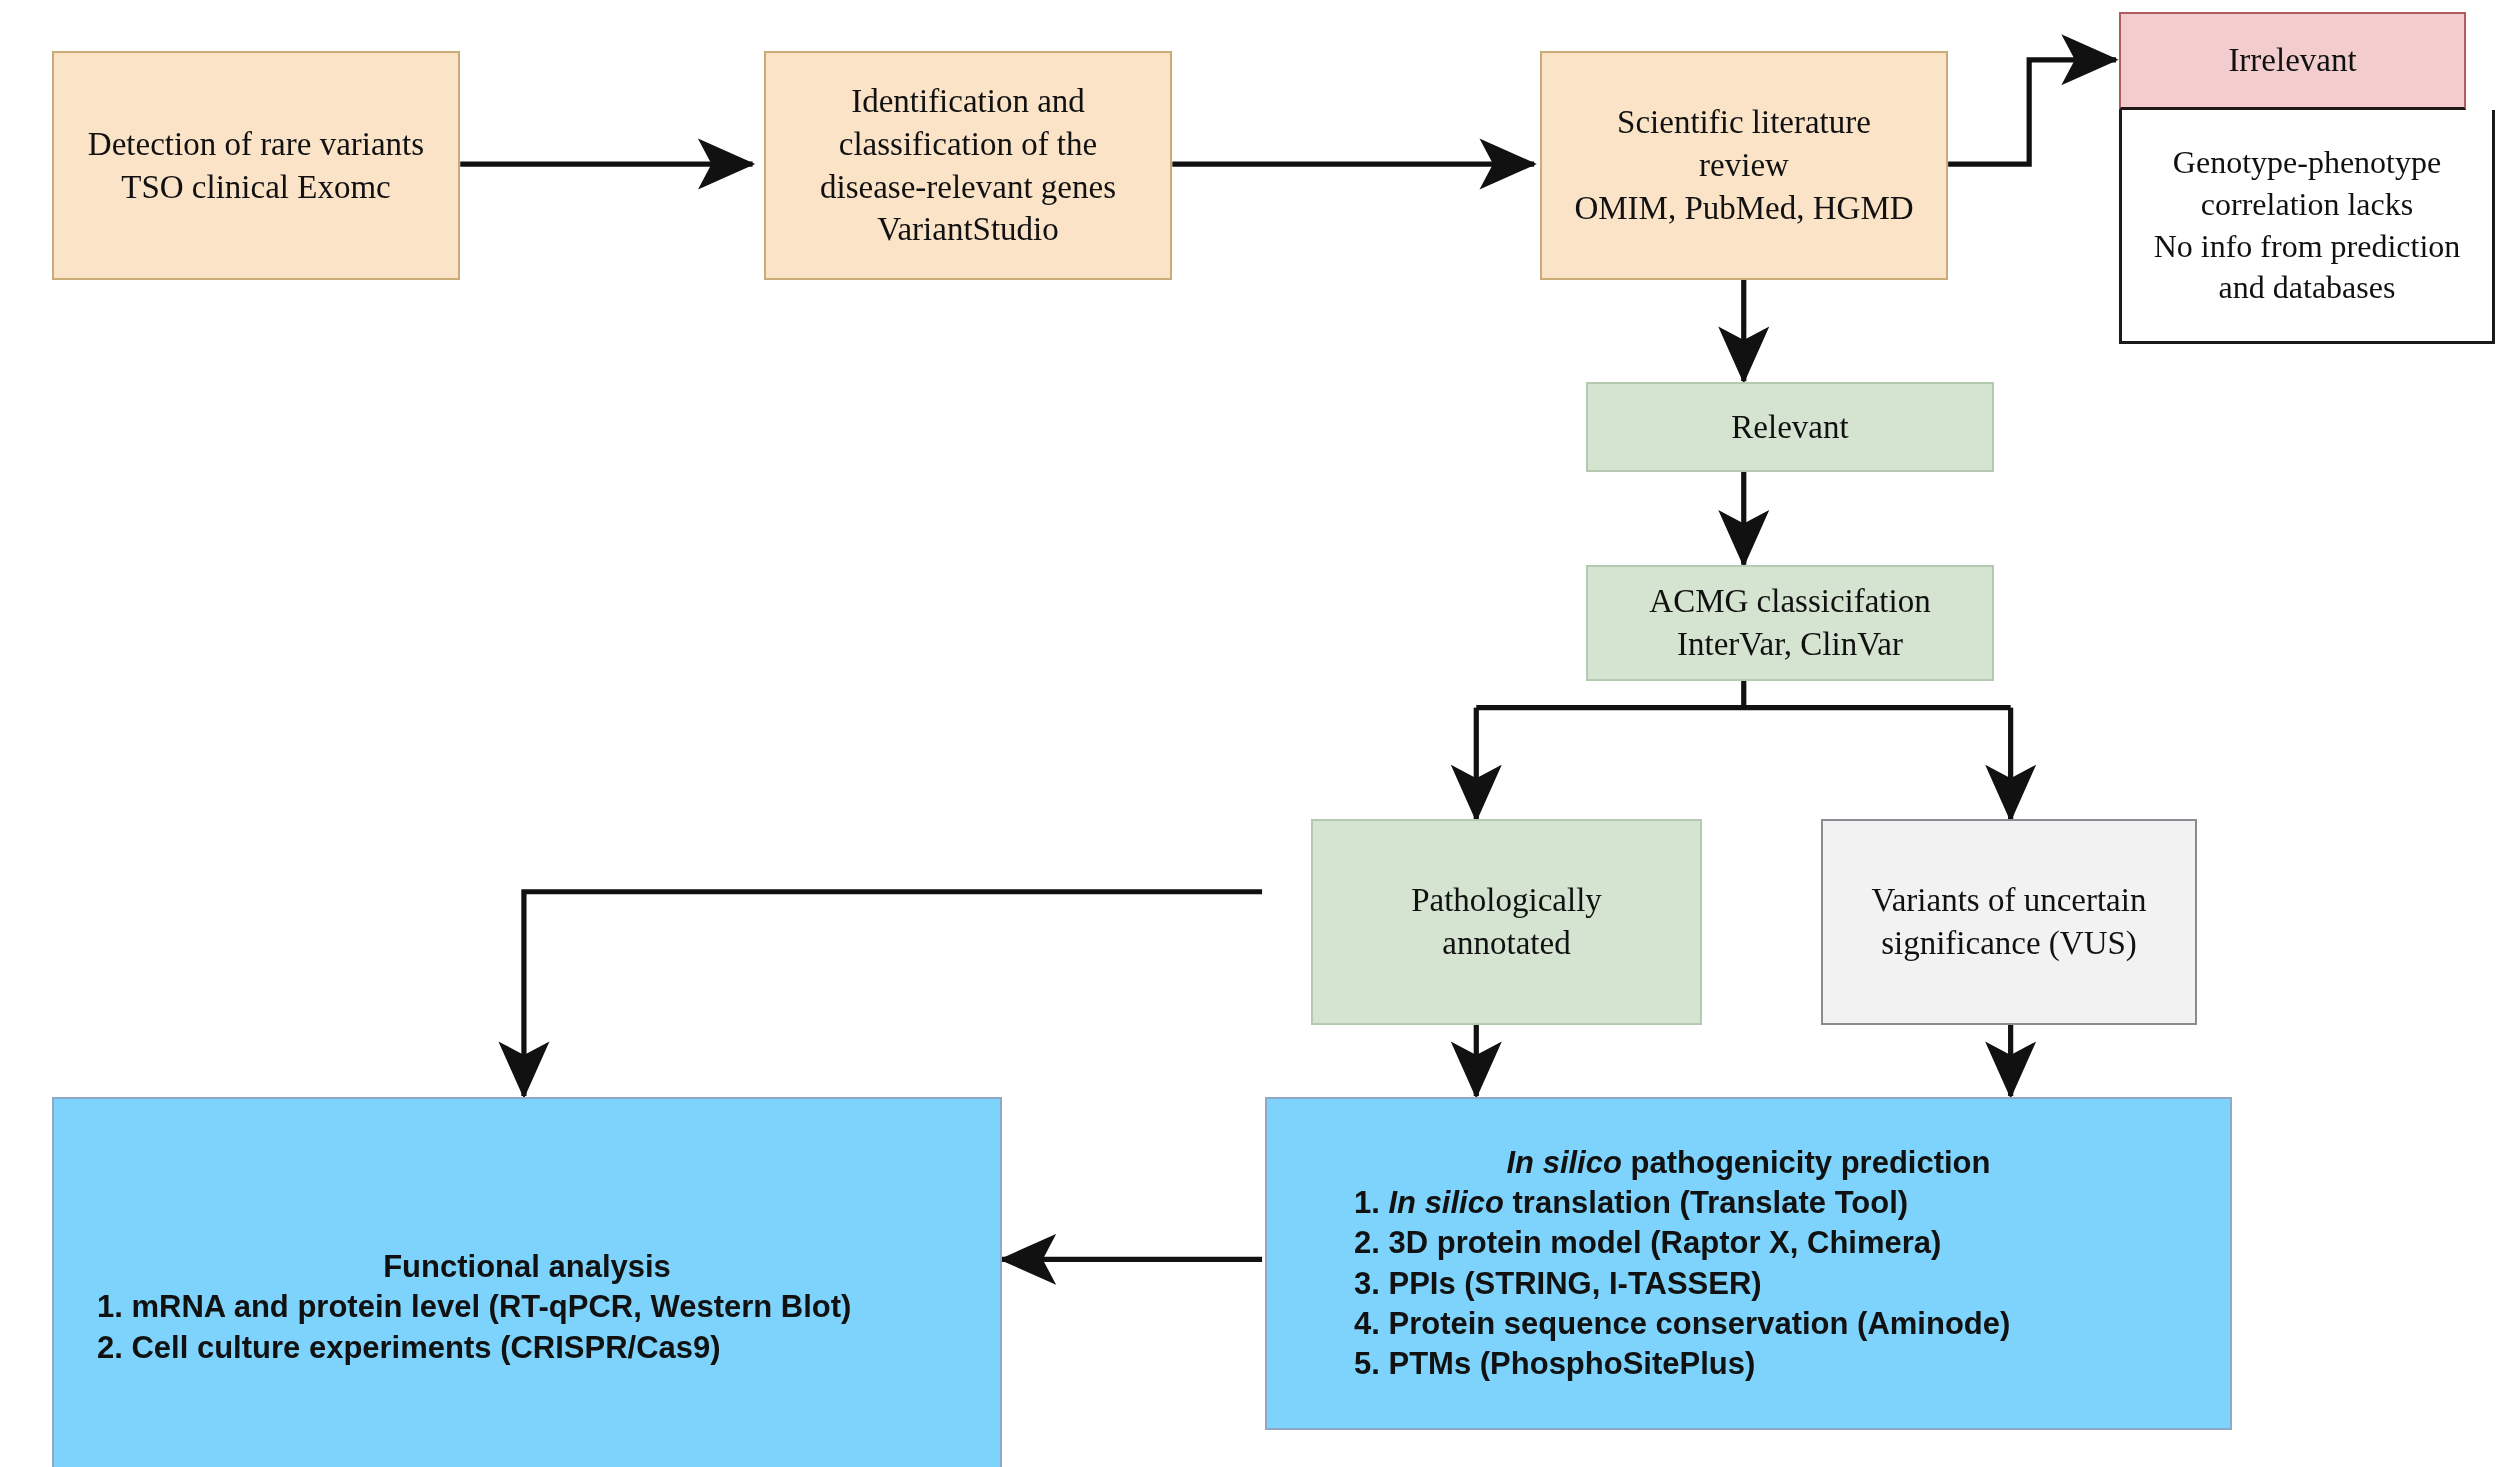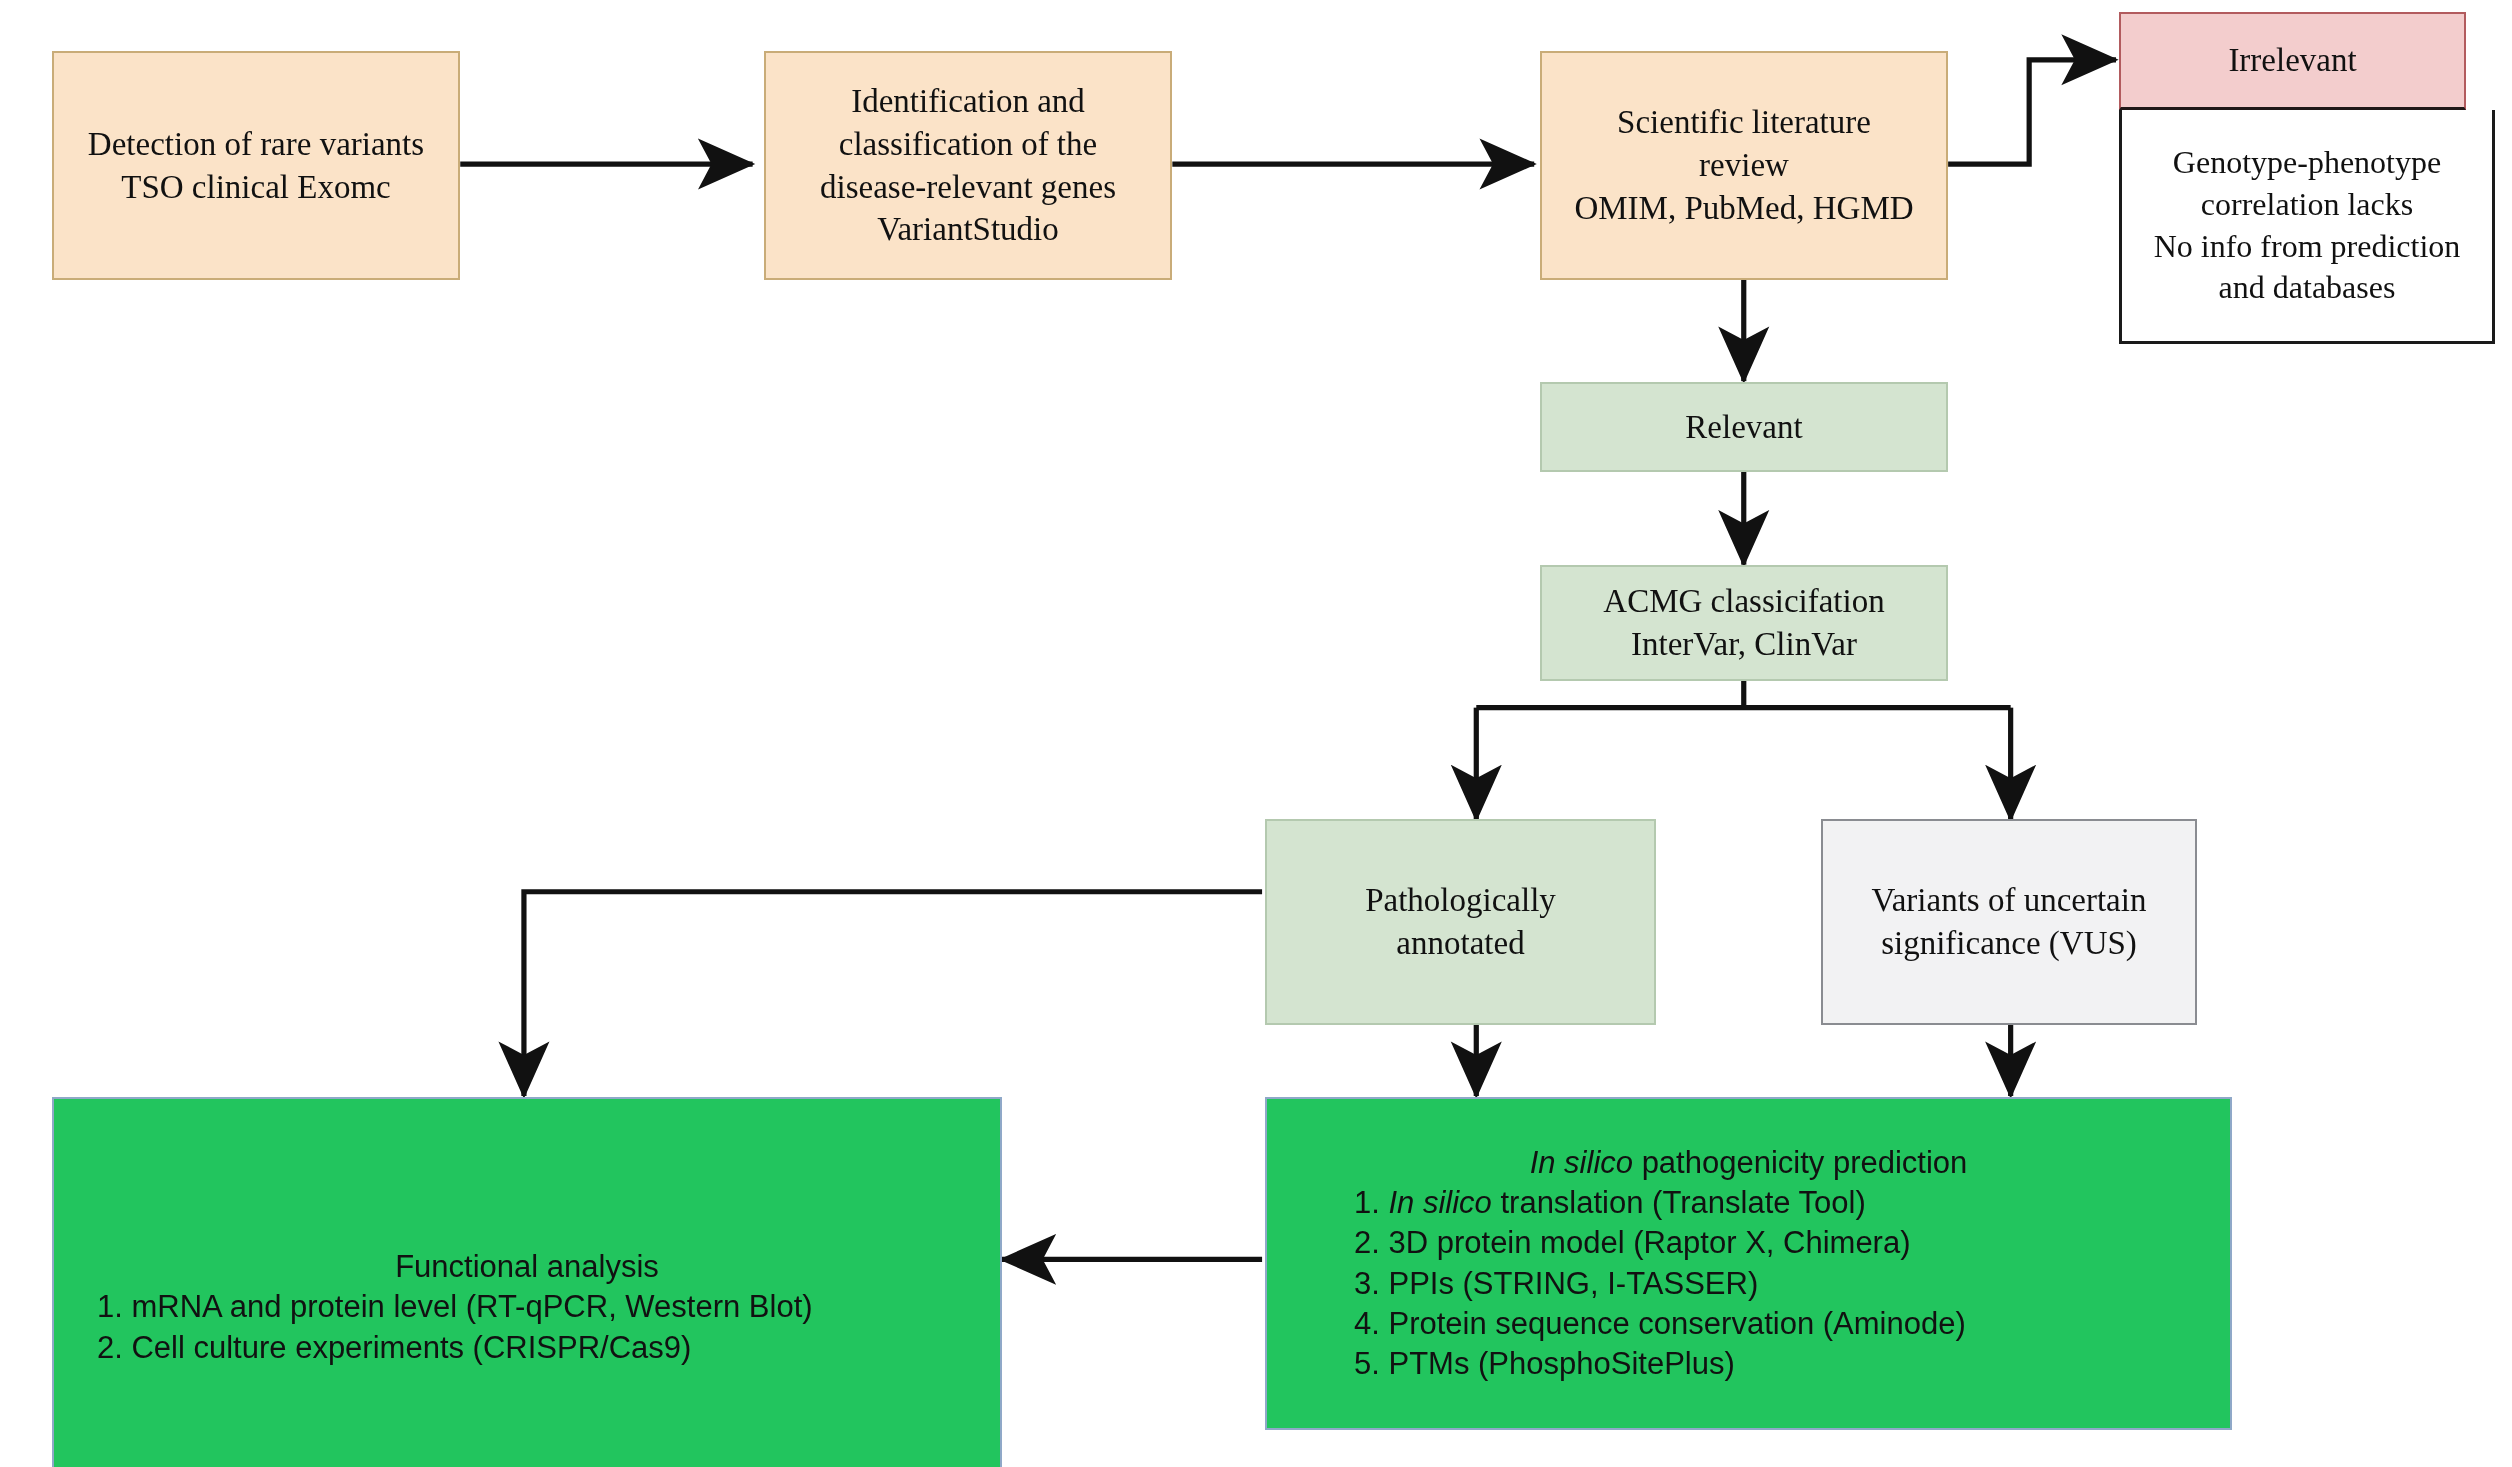--- a/index.html
+++ b/index.html
@@ -28,25 +28,25 @@
     align-items: center;
     justify-content: center;
     text-align: center;
     color: #111111;
     line-height: 1.30;
   }
   .node .line { display: block; white-space: pre; }
 
   
   .fill-orange { background: #FBE3C8; border: 2.9px solid #C9AC78; }
-  .fill-green  { background: #D4E4D0; border: 2.9px solid #B4C9AF; }
+  .fill-green  { background: #D4E4D0; border: 2.9px solid #B4C9AF; margin-left: 46px; }
   .fill-pink   { background: #F3CDCD; border: 2.9px solid #B25B5E; border-bottom: 3.5px solid #201818; }
   .fill-white  { background: #FFFFFF; border: 3.5px solid #1A1A1A; border-top: none; }
   .fill-gray   { background: #F2F2F3; border: 2.9px solid #8A8C91; }
-  .fill-blue   { background: #22c55e; border: 2.9px solid #8FA8C8; }
+  .fill-blue   { background: #7dd3fc; border: 2.9px solid #8FA8C8; font-weight: bold; }
 
   
   .serif  { font-family: "Liberation Serif", serif; }
   .sans   { font-family: "Liberation Sans", sans-serif; }
   .fs-big   { font-size: 33px; }
   .fs-mid   { font-size: 32px; }
   .fs-sans  { font-size: 31px; }
 
   .listbox {
     align-items: flex-start;

